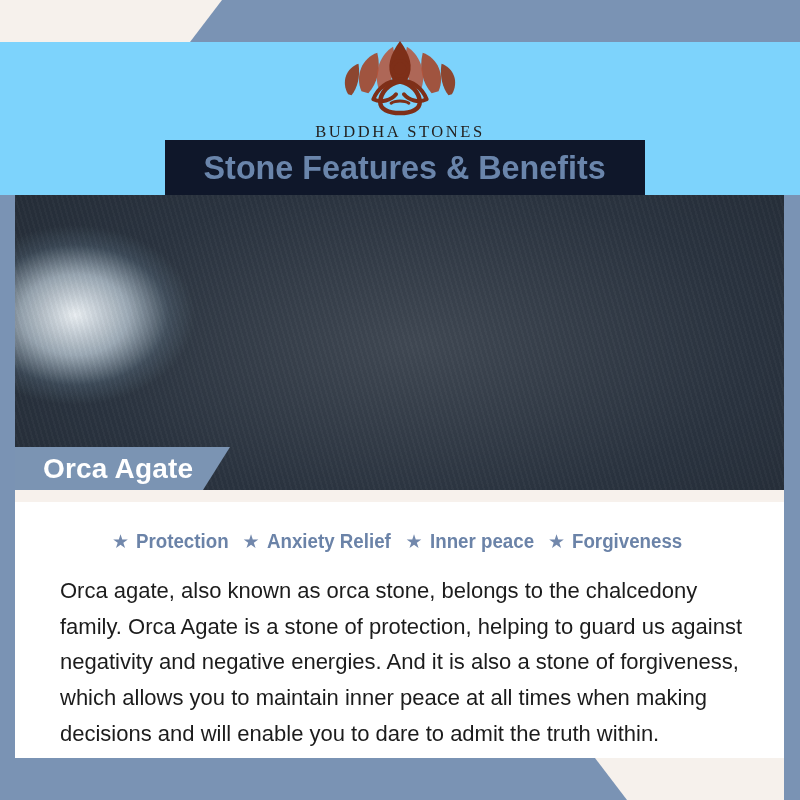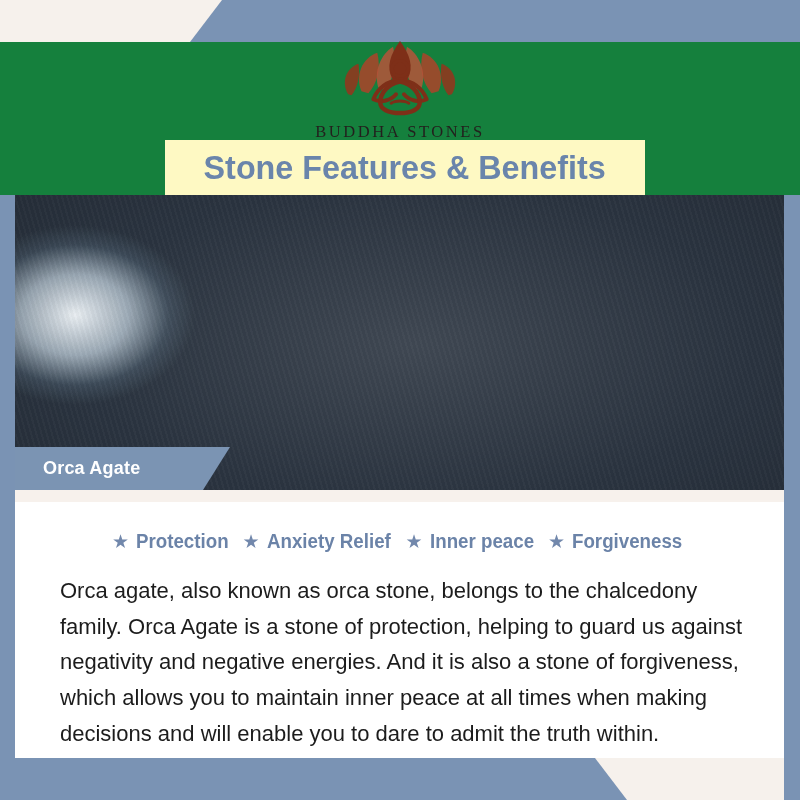--- a/index.html
+++ b/index.html
@@ -40,39 +40,39 @@
   .inner-cream {
     position:absolute; left:15px; top:42px;
     width:769px; height:716px;
     background:#f8f3ee;
     z-index:1;
   }
 
   
   .header {
     position:absolute; top:42px; left:0; width:800px; height:153px;
-    background:#15803d; z-index:6;
+    background:#7dd3fc; z-index:6;
     display:flex; flex-direction:column; align-items:center;
   }
   .logo-wrap {
     margin-top:-6px;
     display:flex; flex-direction:column; align-items:center;
   }
   .logo-mark { width:150px; height:84px; display:block; }
   .logo-text {
     font-family:"Liberation Serif", serif;
     font-size:16.5px; letter-spacing:2.6px; font-weight:400;
     color:#231f1d; margin-top:2px;
   }
 
   
   .title-band {
     position:absolute; left:165px; top:140px;
     width:480px; height:55px;
-    background:#fef9c3; z-index:7;
+    background:#0f172a; z-index:7;
     display:flex; align-items:center; justify-content:center;
   }
   .title-text {
     font-family:"Liberation Sans Narrow","Liberation Sans", sans-serif;
     font-weight:700; font-size:34px; letter-spacing:0px;
     color:#6a85ab; white-space:nowrap;
     transform:scaleX(0.95); transform-origin:center;
   }
 
   
@@ -107,21 +107,21 @@
 
   
   .stone-banner {
     position:absolute; left:15px; top:447px;
     width:215px; height:43px;
     background:#7b94b3; z-index:8;
     clip-path: polygon(0 0, 215px 0, 188px 43px, 0 43px);
     display:flex; align-items:center;
   }
   .stone-banner-text {
-    color:#ffffff; font-size:18px; font-weight:700;
+    color:#ffffff; font-size:28px; font-weight:700;
     letter-spacing:0.2px; padding-left:28px;
     font-family:"Liberation Sans", sans-serif;
   }
 
   
   .content {
     position:absolute; left:15px; top:490px;
     width:769px; height:268px;
     background:#ffffff; z-index:4;
     padding:0 24px;

